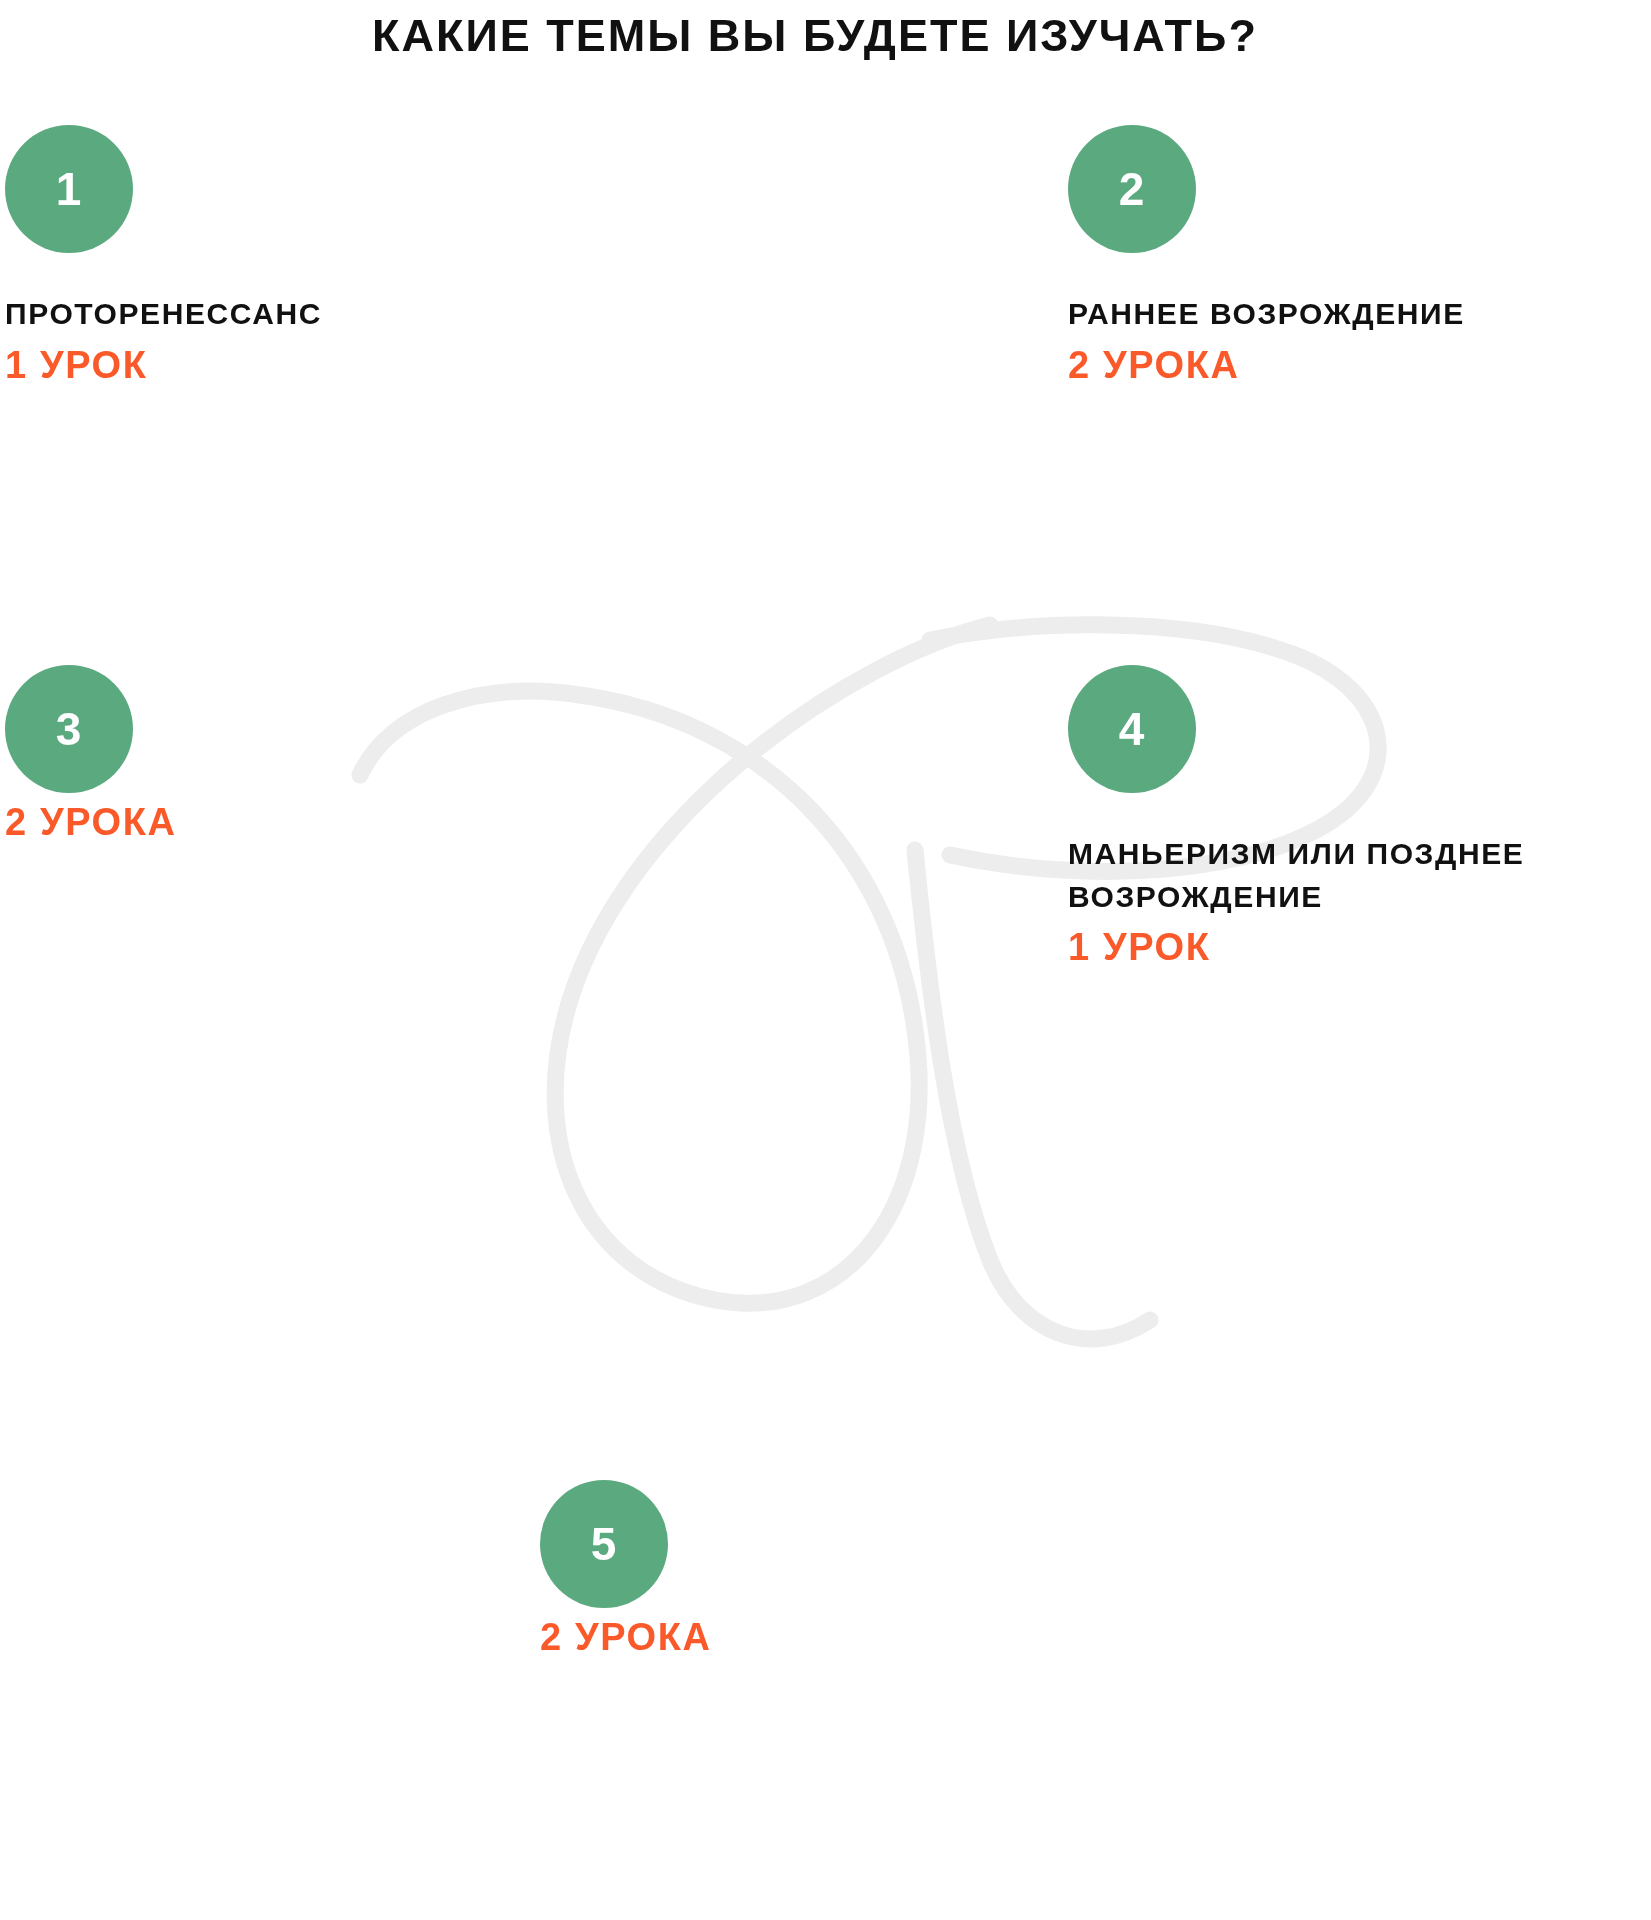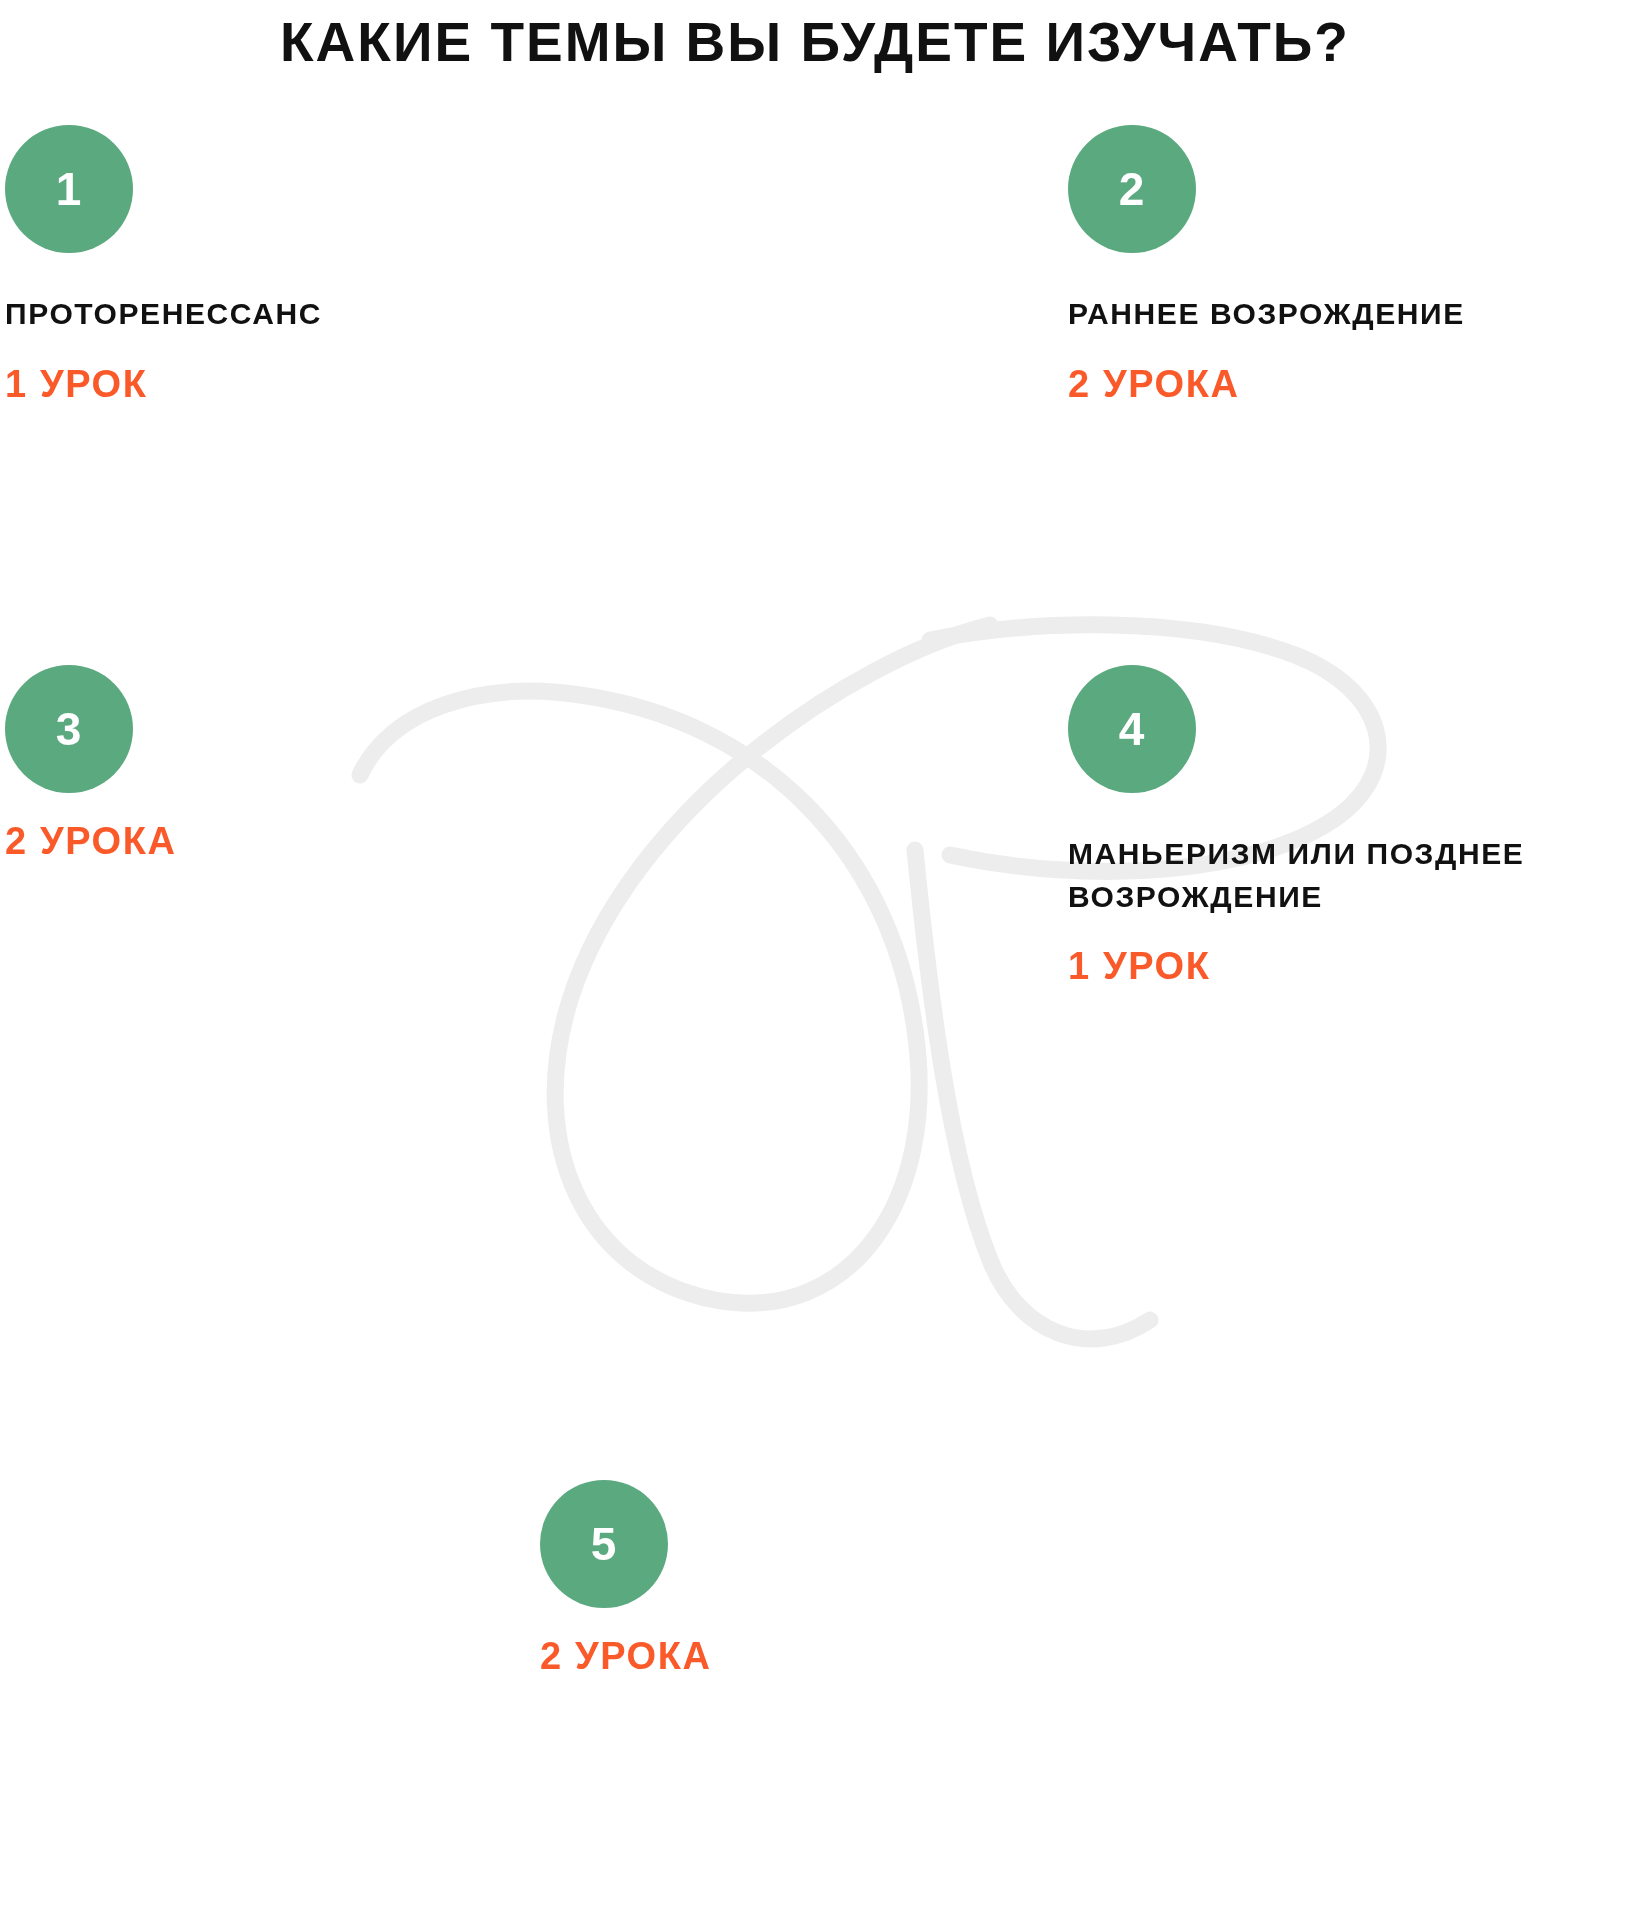--- a/index.html
+++ b/index.html
@@ -32,21 +32,21 @@
     pointer-events: none;
     z-index: 0;
   }
 
   .title {
     position: absolute;
     left: 0;
     top: 10px;
     width: 1630px;
     text-align: center;
-    font-size: 55px;
+    font-size: 45px;
     font-weight: bold;
     letter-spacing: 2.0px;
     color: #111111;
     z-index: 2;
     white-space: nowrap;
   }
 
   .grid {
     position: absolute;
     left: 0;
@@ -78,21 +78,21 @@
     margin-top: 40px;
     font-size: 30px;
     font-weight: bold;
     line-height: 1.42;
     letter-spacing: 1.6px;
     color: #111111;
     text-transform: uppercase;
   }
 
   .item-lessons {
-    margin-top: 22px;
+    margin-top: 3px;
     font-size: 38px;
     font-weight: bold;
     line-height: 1.42;
     letter-spacing: 1.6px;
     color: #fa5a2a;
     text-transform: uppercase;
   }
 
   
   #item-1 { left: 5px;  top: 0px;   width: 740px; }

